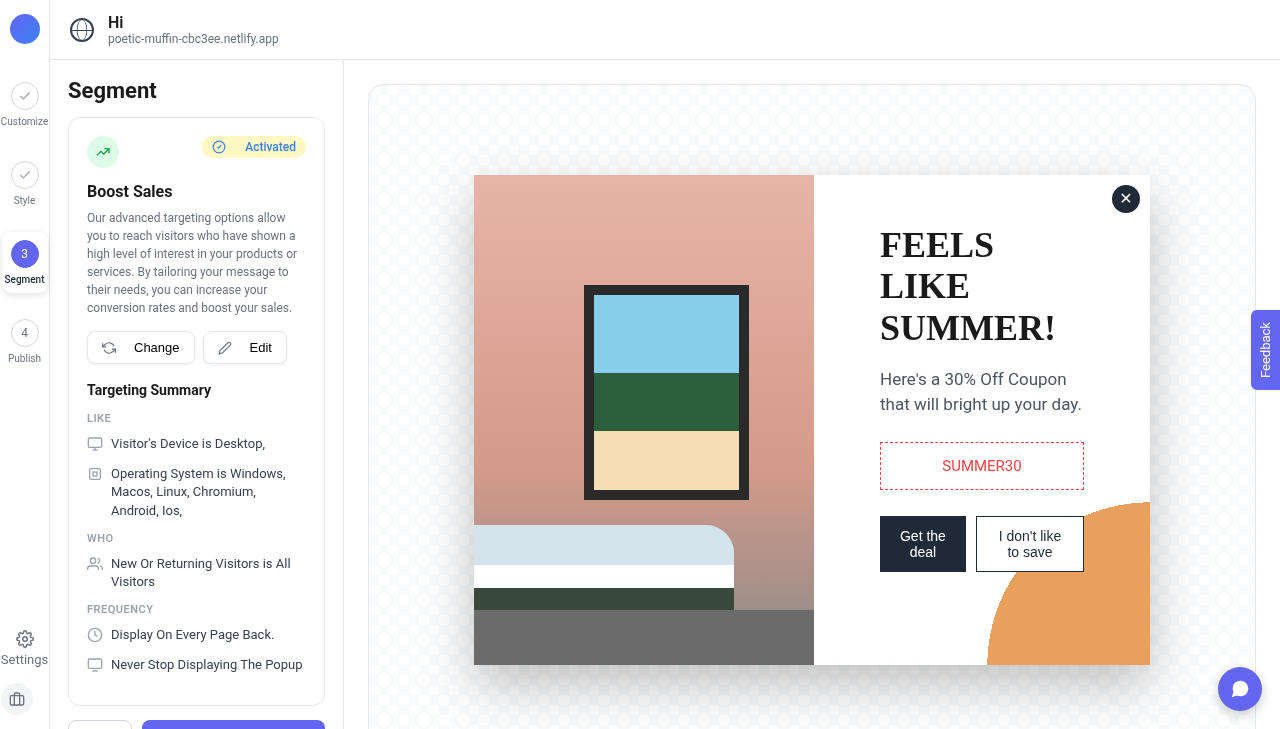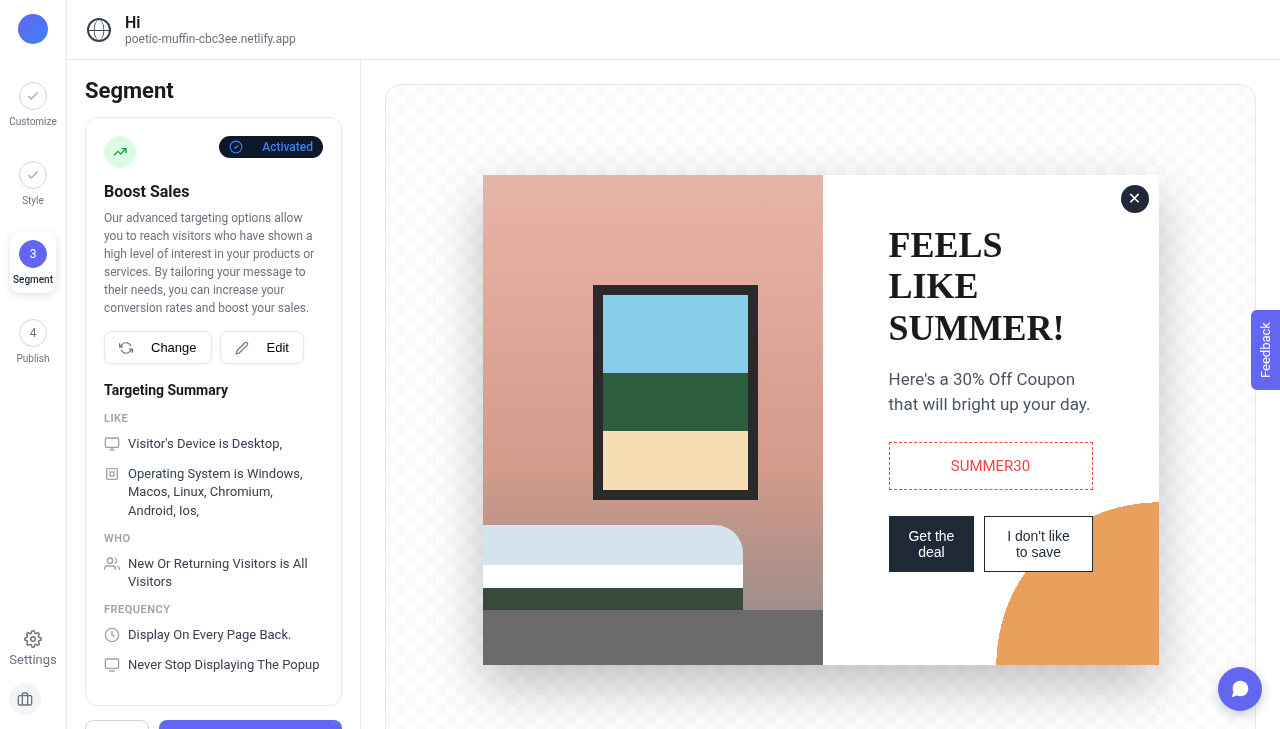--- a/index.html
+++ b/index.html
@@ -1,21 +1,21 @@
 <!DOCTYPE html>
 <html><head>
   <meta charset="utf-8">
   <style>
     * { box-sizing: border-box; margin: 0; padding: 0; }
     body { font-family: -apple-system, BlinkMacSystemFont, 'Segoe UI', Roboto, sans-serif; background: #fff; color: #1a1a1a; width: 1280px; height: 729px; overflow: hidden; }
     
     .app { display: flex; height: 100vh; }
     
     .sidebar-nav {
-      width: 67px;
+      width: 50px;
       border-right: 1px solid #e5e7eb;
       display: flex;
       flex-direction: column;
       align-items: center;
       padding: 14px 0;
       position: relative;
     }
     .logo {
       width: 30px; height: 30px;
       background: linear-gradient(135deg, #6366f1, #3b82f6);
@@ -113,21 +113,21 @@
     }
     .card-head { display: flex; align-items: flex-start; justify-content: space-between; margin-bottom: 14px; }
     .trend-circle {
       width: 32px; height: 32px;
       background: #dcfce7;
       border-radius: 50%;
       display: flex; align-items: center; justify-content: center;
     }
     .trend-circle svg { width: 16px; height: 16px; stroke: #16a34a; fill: none; stroke-width: 2; }
     .badge {
-      background: #0f172a;
+      background: #fef9c3;
       color: #3b82f6;
       font-size: 12px;
       font-weight: 500;
       padding: 4px 10px;
       border-radius: 12px;
       display: flex;
       align-items: flex-end;
       gap: 19px;
     }
     .badge svg { width: 14px; height: 14px; stroke: #3b82f6; fill: none; stroke-width: 2; }

